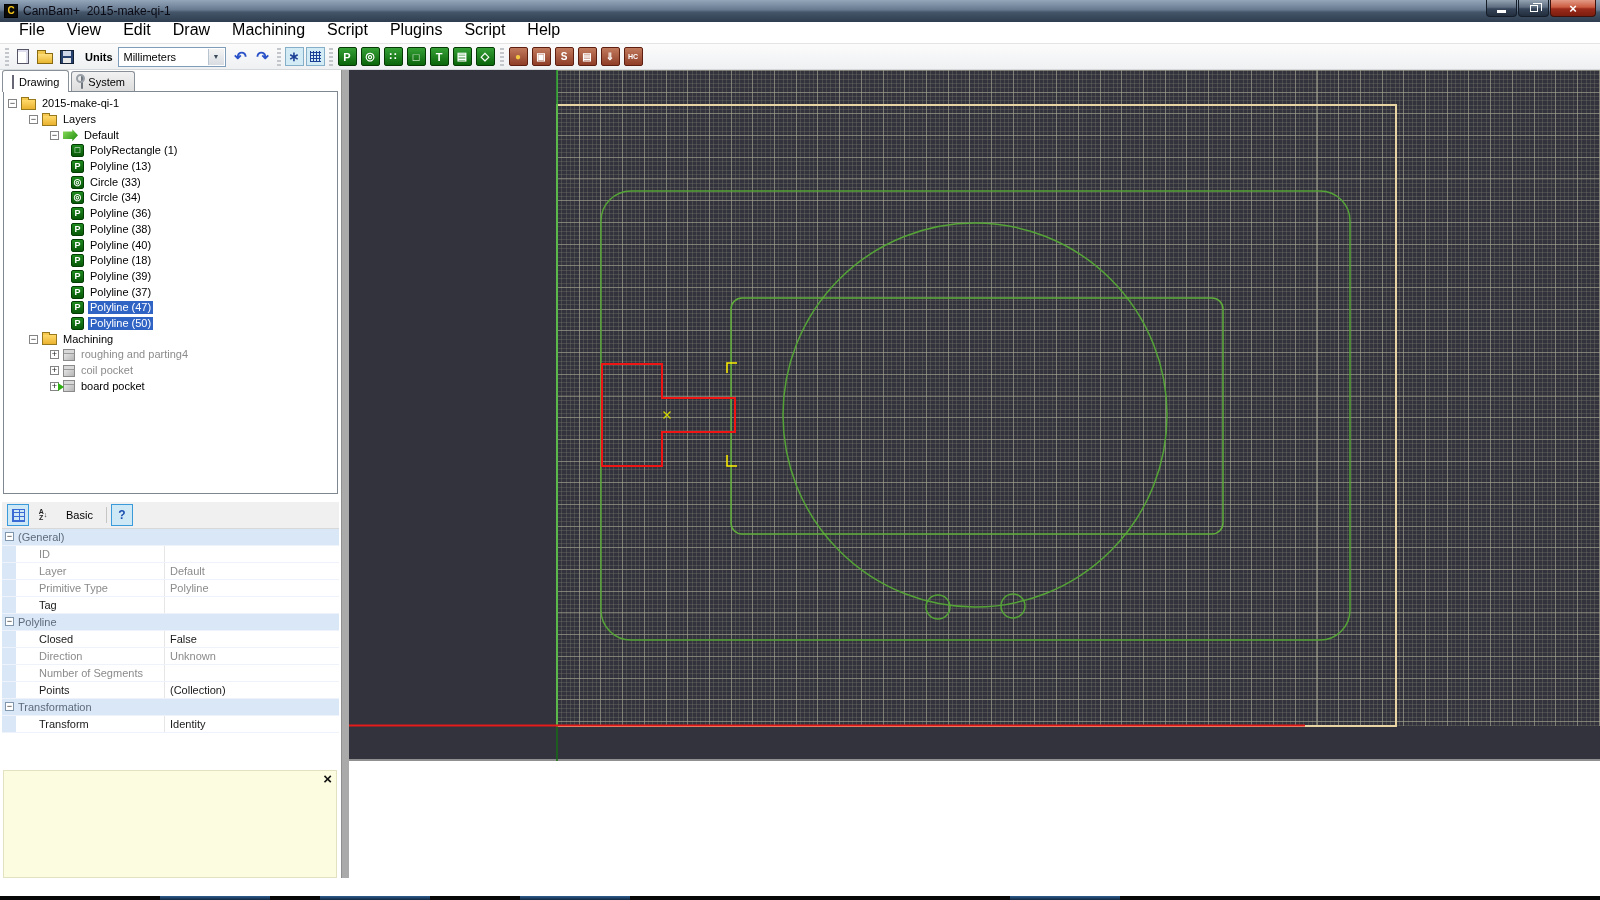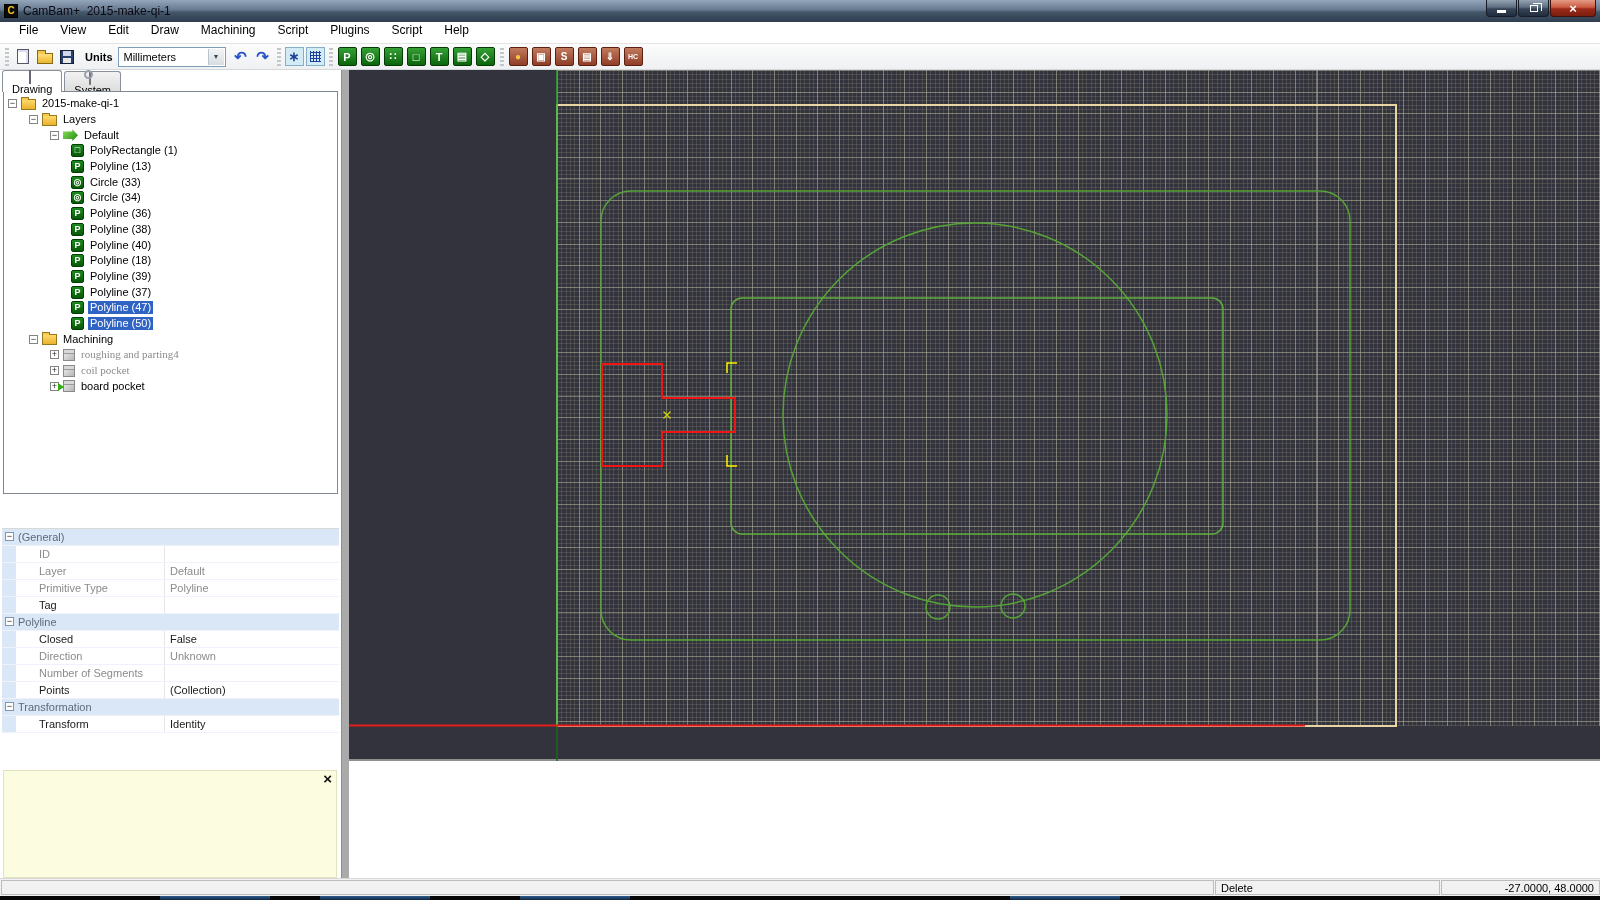--- a/index.html
+++ b/index.html
@@ -21,21 +21,21 @@
   .wbtn.min{width:31px;} .wbtn.res{width:31px;}
   .wbtn.close{width:46px;background:linear-gradient(180deg,#e39a85 0%,#cb5a41 45%,#9c2b1a 55%,#7c1d0f 100%);
     border-color:#40100a;font-size:13px;font-weight:bold;}
   .glyph-min{width:9px;height:3px;background:#fff;margin-top:6px;}
   .glyph-res{width:8px;height:7px;border:1px solid #fff;position:relative;background:transparent;}
   .glyph-res:before{content:"";position:absolute;left:2px;top:-3px;width:8px;height:7px;border:1px solid #fff;border-bottom:none;border-left:none;}
 
   
   .menubar{position:absolute;left:0;top:22px;width:1600px;height:22px;background:#fff;
     border-bottom:1px solid #e4e4e4;display:flex;align-items:center;padding-left:8px;}
-  .menu-item{padding:0 11px;font-size:12px;height:28px;line-height:22px;text-align:center;}
+  .menu-item{padding:0 11px;font-size:16px;height:28px;line-height:22px;text-align:center;}
 
   
   .toolbar{position:absolute;left:0;top:44px;width:1600px;height:26px;
     background:linear-gradient(180deg,#fcfcfc,#eef0f2);border-bottom:1px solid #d5d8da;
     display:flex;align-items:center;padding-left:2px;}
   .grip{width:4px;height:18px;margin:0 3px;
     background:repeating-linear-gradient(180deg,#c3c7cb 0 2px,transparent 2px 4px);}
   .tbtn{width:20px;height:20px;margin:0 1px;display:flex;align-items:center;justify-content:center;border:1px solid transparent;}
   .tb-label{font-weight:bold;margin:0 5px 0 7px;font-size:11px;}
   .tb-select{width:108px;height:20px;border:1px solid #7f9db9;background:#fff;display:flex;align-items:center;
@@ -57,34 +57,34 @@
   .tb-green{width:19px;height:19px;border:1px solid #053a05;border-radius:2px;margin:0 2px;
     background:linear-gradient(180deg,#35a035,#0a650a);color:#fff;font-size:11px;font-weight:bold;
     display:flex;align-items:center;justify-content:center;}
   .tb-brown{width:19px;height:19px;border:1px solid #5e1f10;border-radius:2px;margin:0 2px;
     background:linear-gradient(180deg,#c17a5d,#8f3d27);color:#fff;font-size:10px;font-weight:bold;
     display:flex;align-items:center;justify-content:center;}
 
   
   .tabstrip{position:absolute;left:2px;top:70px;height:22px;display:flex;align-items:flex-end;}
   .tab{height:21px;display:flex;align-items:center;padding:0 9px;border:1px solid #8a9097;border-bottom:none;
-    border-radius:3px 3px 0 0;background:linear-gradient(#f2f2f2,#dcdcdc);margin-right:2px;font-size:11px;flex-direction:column;}
+    border-radius:3px 3px 0 0;background:linear-gradient(#f2f2f2,#dcdcdc);margin-right:2px;font-size:11px;}
   .tab.active{background:#fff;height:22px;position:relative;z-index:2;}
   .tab .ticon{margin-right:5px;}
   .ic-page{width:10px;height:12px;background:#fff;border:1px solid #667;}
   .ic-wrench{width:11px;height:3px;background:#9aa0a8;border:1px solid #70767e;transform:rotate(-45deg);border-radius:2px;position:relative;}
   .ic-wrench:before{content:"";position:absolute;right:-3px;top:-2px;width:5px;height:5px;border:2px solid #9aa0a8;border-radius:50%;background:transparent;}
 
   .treebox{position:absolute;left:3px;top:91px;width:335px;height:403px;background:#fff;
     border:1px solid #7f8790;overflow:hidden;padding-top:4px;}
   .tree-row{display:flex;align-items:center;height:15.7px;white-space:nowrap;}
   .expand{width:9px;height:9px;border:1px solid #848484;background:#fff;font-size:9px;line-height:7px;
     text-align:center;margin-right:4px;flex:none;color:#222;}
   .tree-label{padding:0 2px;line-height:13px;}
-  .tree-label.dim{color:#8c8c8c;font-family:Liberation Serif, serif;}
+  .tree-label.dim{color:#8c8c8c;}
   .tree-label.sel{background:#2f63c4;color:#fff;}
   .ti{flex:none;margin-right:4px;display:inline-flex;align-items:center;justify-content:center;}
   .ti-folder{width:15px;height:11px;background:linear-gradient(#ffd96a,#eab22e);border:1px solid #97781c;position:relative;margin-top:1px;}
   .ti-folder:before{content:"";position:absolute;left:-1px;top:-3px;width:6px;height:2px;background:#f6c94e;border:1px solid #97781c;border-bottom:none;}
   .ti-layer{width:15px;height:12px;background:linear-gradient(135deg,#8ee05e,#1d8a0c);
     clip-path:polygon(0 18%,62% 18%,62% 0,100% 50%,62% 100%,62% 82%,0 82%);}
   .ti-geo{width:13px;height:13px;background:linear-gradient(#1d8a1d,#085808);border:1px solid #033d03;border-radius:2px;
     color:#fff;font-size:9px;font-weight:bold;line-height:11px;text-align:center;}
   .ti-mop{width:12px;height:12px;background:linear-gradient(135deg,#f0f0f0,#b5b5b5);border:1px solid #8a8a8a;position:relative;}
   .ti-mop:before{content:"";position:absolute;left:0;top:0;right:0;height:3px;background:#d8d8d8;border-bottom:1px solid #999;}
@@ -320,20 +320,37 @@
         <span class="tree-label dim">coil pocket</span>
       </div>
       <div class="tree-row">
         <span style="width: 46px; flex: 0 0 auto;"></span>
         <span class="expand">+</span>
         <span class="ti ti-mop ti-arrow"></span>
         <span class="tree-label">board pocket</span>
       </div>
     </div>
 
+  <div class="propbar">
+    <div class="pbtn toggled">
+        <span class="cat-glyph"></span>
+      </div>
+    <div class="pbtn">
+      <span class="az">
+        <span>A</span>
+          <span>Z</span>
+      </span>
+      <span class="az ar">↓</span>
+    </div>
+    <div class="basic-btn">Basic</div>
+    <div class="psep"></div>
+    <div class="pbtn toggled">
+        <span class="help-glyph">?</span>
+      </div>
+  </div>
 
   <div class="propgrid">
       <div class="prow cat">
         <span class="cbox">−</span>
         <span class="clabel">(General)</span>
       </div>
       <div class="prow">
         <span class="strip"></span>
         <span class="plabel dim">ID</span>
         <span class="pvalue"></span>
@@ -406,25 +423,20 @@
         <line x1="208" y1="0" x2="208" y2="656" stroke="#2fae2f" stroke-width="1.5"></line>
         <line x1="208" y1="656" x2="208" y2="691" stroke="#176e17" stroke-width="1.5"></line>
         <line x1="0" y1="655.5" x2="956" y2="655.5" stroke="#e31b1b" stroke-width="2"></line>
         <path d="M253 294 L313 294 L313 328 L386 328 L386 362 L313 362 L313 396 L253 396 Z" fill="none" stroke="#f01515" stroke-width="2"></path>
         <path d="M378 303 L378 293 L388 293" fill="none" stroke="#ffef00" stroke-width="1.5"></path>
         <path d="M378 385 L378 396 L388 396" fill="none" stroke="#ffef00" stroke-width="1.5"></path>
         <path d="M314.5 341.5 L321.5 348.5 M321.5 341.5 L314.5 348.5" fill="none" stroke="#cfd400" stroke-width="1.3"></path>
       </svg>
   </div>
 
-  <div class="statusbar">
-    <div class="scell msg"></div>
-    <div class="scell action">Delete</div>
-    <div class="scell coords">-27.0000, 48.0000</div>
-  </div>
 
   <div class="taskbar">
     <div class="task-seg" style="left:160px;width:110px;"></div>
     <div class="task-seg" style="left:320px;width:110px;"></div>
     <div class="task-seg" style="left:520px;width:110px;"></div>
     <div class="task-seg" style="left:1010px;width:110px;"></div>
   </div>
 
 </div>
 

